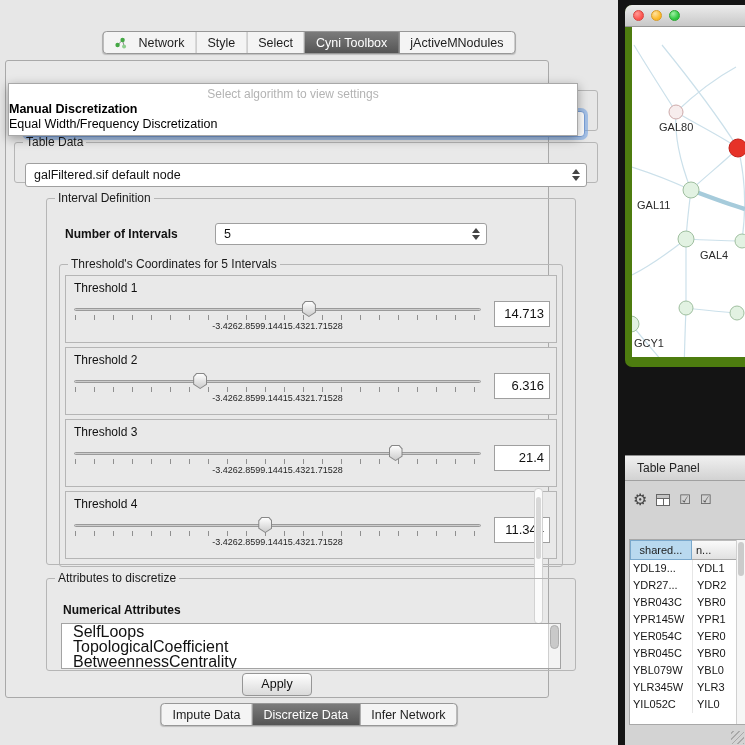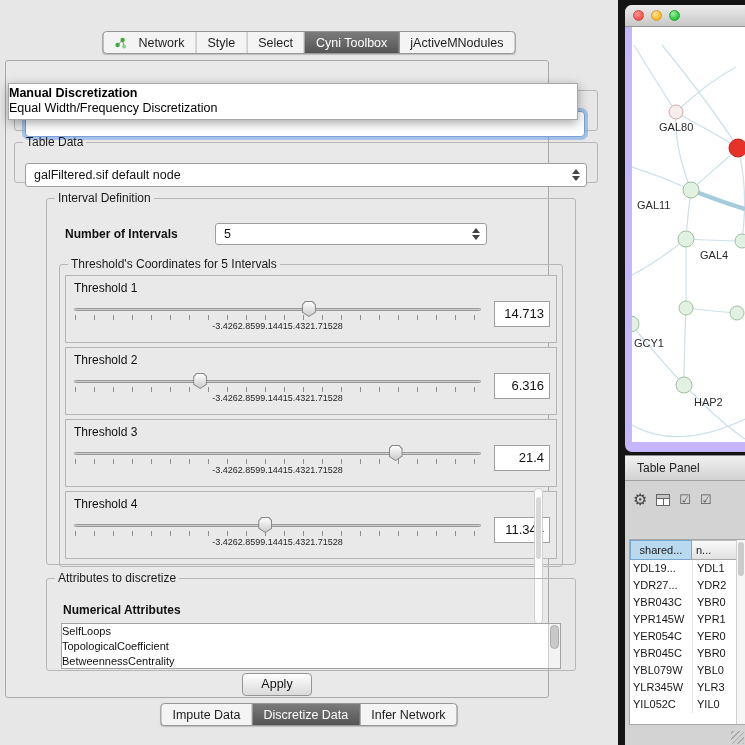--- a/index.html
+++ b/index.html
@@ -57,31 +57,31 @@
   .thumb{position:absolute;top:1px;width:14px;height:16px;transform:translateX(-50%)}
   .thumb::before{content:"";position:absolute;inset:0;background:#878787;clip-path:polygon(50% 100%,0 72%,0 22%,22% 0,78% 0,100% 22%,100% 72%)}
   .thumb::after{content:"";position:absolute;inset:1px;background:linear-gradient(#fdfdfd,#cccccc);clip-path:polygon(50% 100%,0 72%,0 22%,22% 0,78% 0,100% 22%,100% 72%)}
   .scale{position:absolute;left:0;right:0;top:21px;display:flex;justify-content:center}
   .scale span{font-size:9px;color:#1e1e1e}
   .t-value{width:56px;height:26px;margin-top:1px;background:#fff;border:1px solid #9f9f9f;font-size:13px;line-height:24px;text-align:right;padding-right:5px;color:#111}
 
   
   .sub-label{position:absolute;left:16px;top:18px;font-size:12px;font-weight:bold;color:#111}
   .listbox{position:absolute;left:14px;top:38px;right:14px;height:46px;background:#fff;border:1px solid #a3a3a3;overflow:hidden}
-  .listbox .li{font-size:11px;line-height:15px;padding-left:0;color:#111;white-space:nowrap}
+  .listbox .li{font-size:16px;line-height:15px;padding-left:11px;color:#111;white-space:nowrap}
   .list-sb{position:absolute;right:0;top:0;bottom:0;width:12px;background:#f3f3f3;border-left:1px solid #cfcfcf}
   .list-sb .sb-thumb{position:absolute;left:1px;right:1px;top:1px;height:24px;background:#c9c9c9;border:1px solid #adadad;border-radius:5px}
 
   .side-sb{position:absolute;right:5px;top:427px;width:9px;height:136px;background:#fbfbfb;border:1px solid #d2d2d2;border-radius:4px}
   .side-sb .sb-thumb{position:absolute;left:1px;right:1px;top:8px;height:62px;background:#d8d8d8;border-radius:4px}
 
   .apply{position:absolute;left:50%;top:612px;transform:translateX(-50%);width:70px;height:23px;background:linear-gradient(#fefefe,#dadada);border:1px solid #969696;border-radius:4px;font-size:12.5px;color:#111;text-align:center;line-height:21px}
 
   
-  .net-window{position:absolute;left:625px;top:5px;width:120px;height:447px;background:#c4b5fd;border-radius:7px 0 0 7px}
+  .net-window{position:absolute;left:625px;top:5px;width:120px;height:362px;background:#4d7c0f;border-radius:7px 0 0 7px}
   .net-titlebar{position:absolute;left:0;top:0;right:0;height:22px;background:linear-gradient(#ececec,#c8c8c8);border-radius:7px 0 0 0;border-bottom:1px solid #979797}
   .lights{position:absolute;left:8px;top:5px;display:flex;gap:7px}
   .light{width:11px;height:11px;border-radius:50%}
   .light.red{background:radial-gradient(circle at 35% 30%,#ff9a95,#fc534e 65%);border:1px solid #d84440}
   .light.yellow{background:radial-gradient(circle at 35% 30%,#ffe2a0,#fdb827 65%);border:1px solid #d79b28}
   .light.green{background:radial-gradient(circle at 35% 30%,#9ef0a4,#2dc63f 65%);border:1px solid #27a52f}
   .net-canvas{position:absolute;left:7px;top:22px;right:0;bottom:10px;background:#fff;overflow:hidden}
   .net-canvas svg{display:block}
   .nlabel{font-size:11px;fill:#2b2b2b}
 
@@ -270,20 +270,21 @@
           <div class="list-sb">
               <div class="sb-thumb"></div>
             </div>
         </div>
       </fieldset>
 
       <div class="apply">Apply</div>
     </div>
 
     <div class="algo-pop">
+      <div class="pop-ph">Select algorithm to view settings</div>
       <div class="pop-item b">Manual Discretization</div>
       <div class="pop-item">Equal Width/Frequency Discretization</div>
     </div>
 
     <div class="tabbar bottom">
       <div class="tab">
         <span>Impute Data</span>
       </div>
       <div class="tab selected">
         <span>Discretize Data</span>

